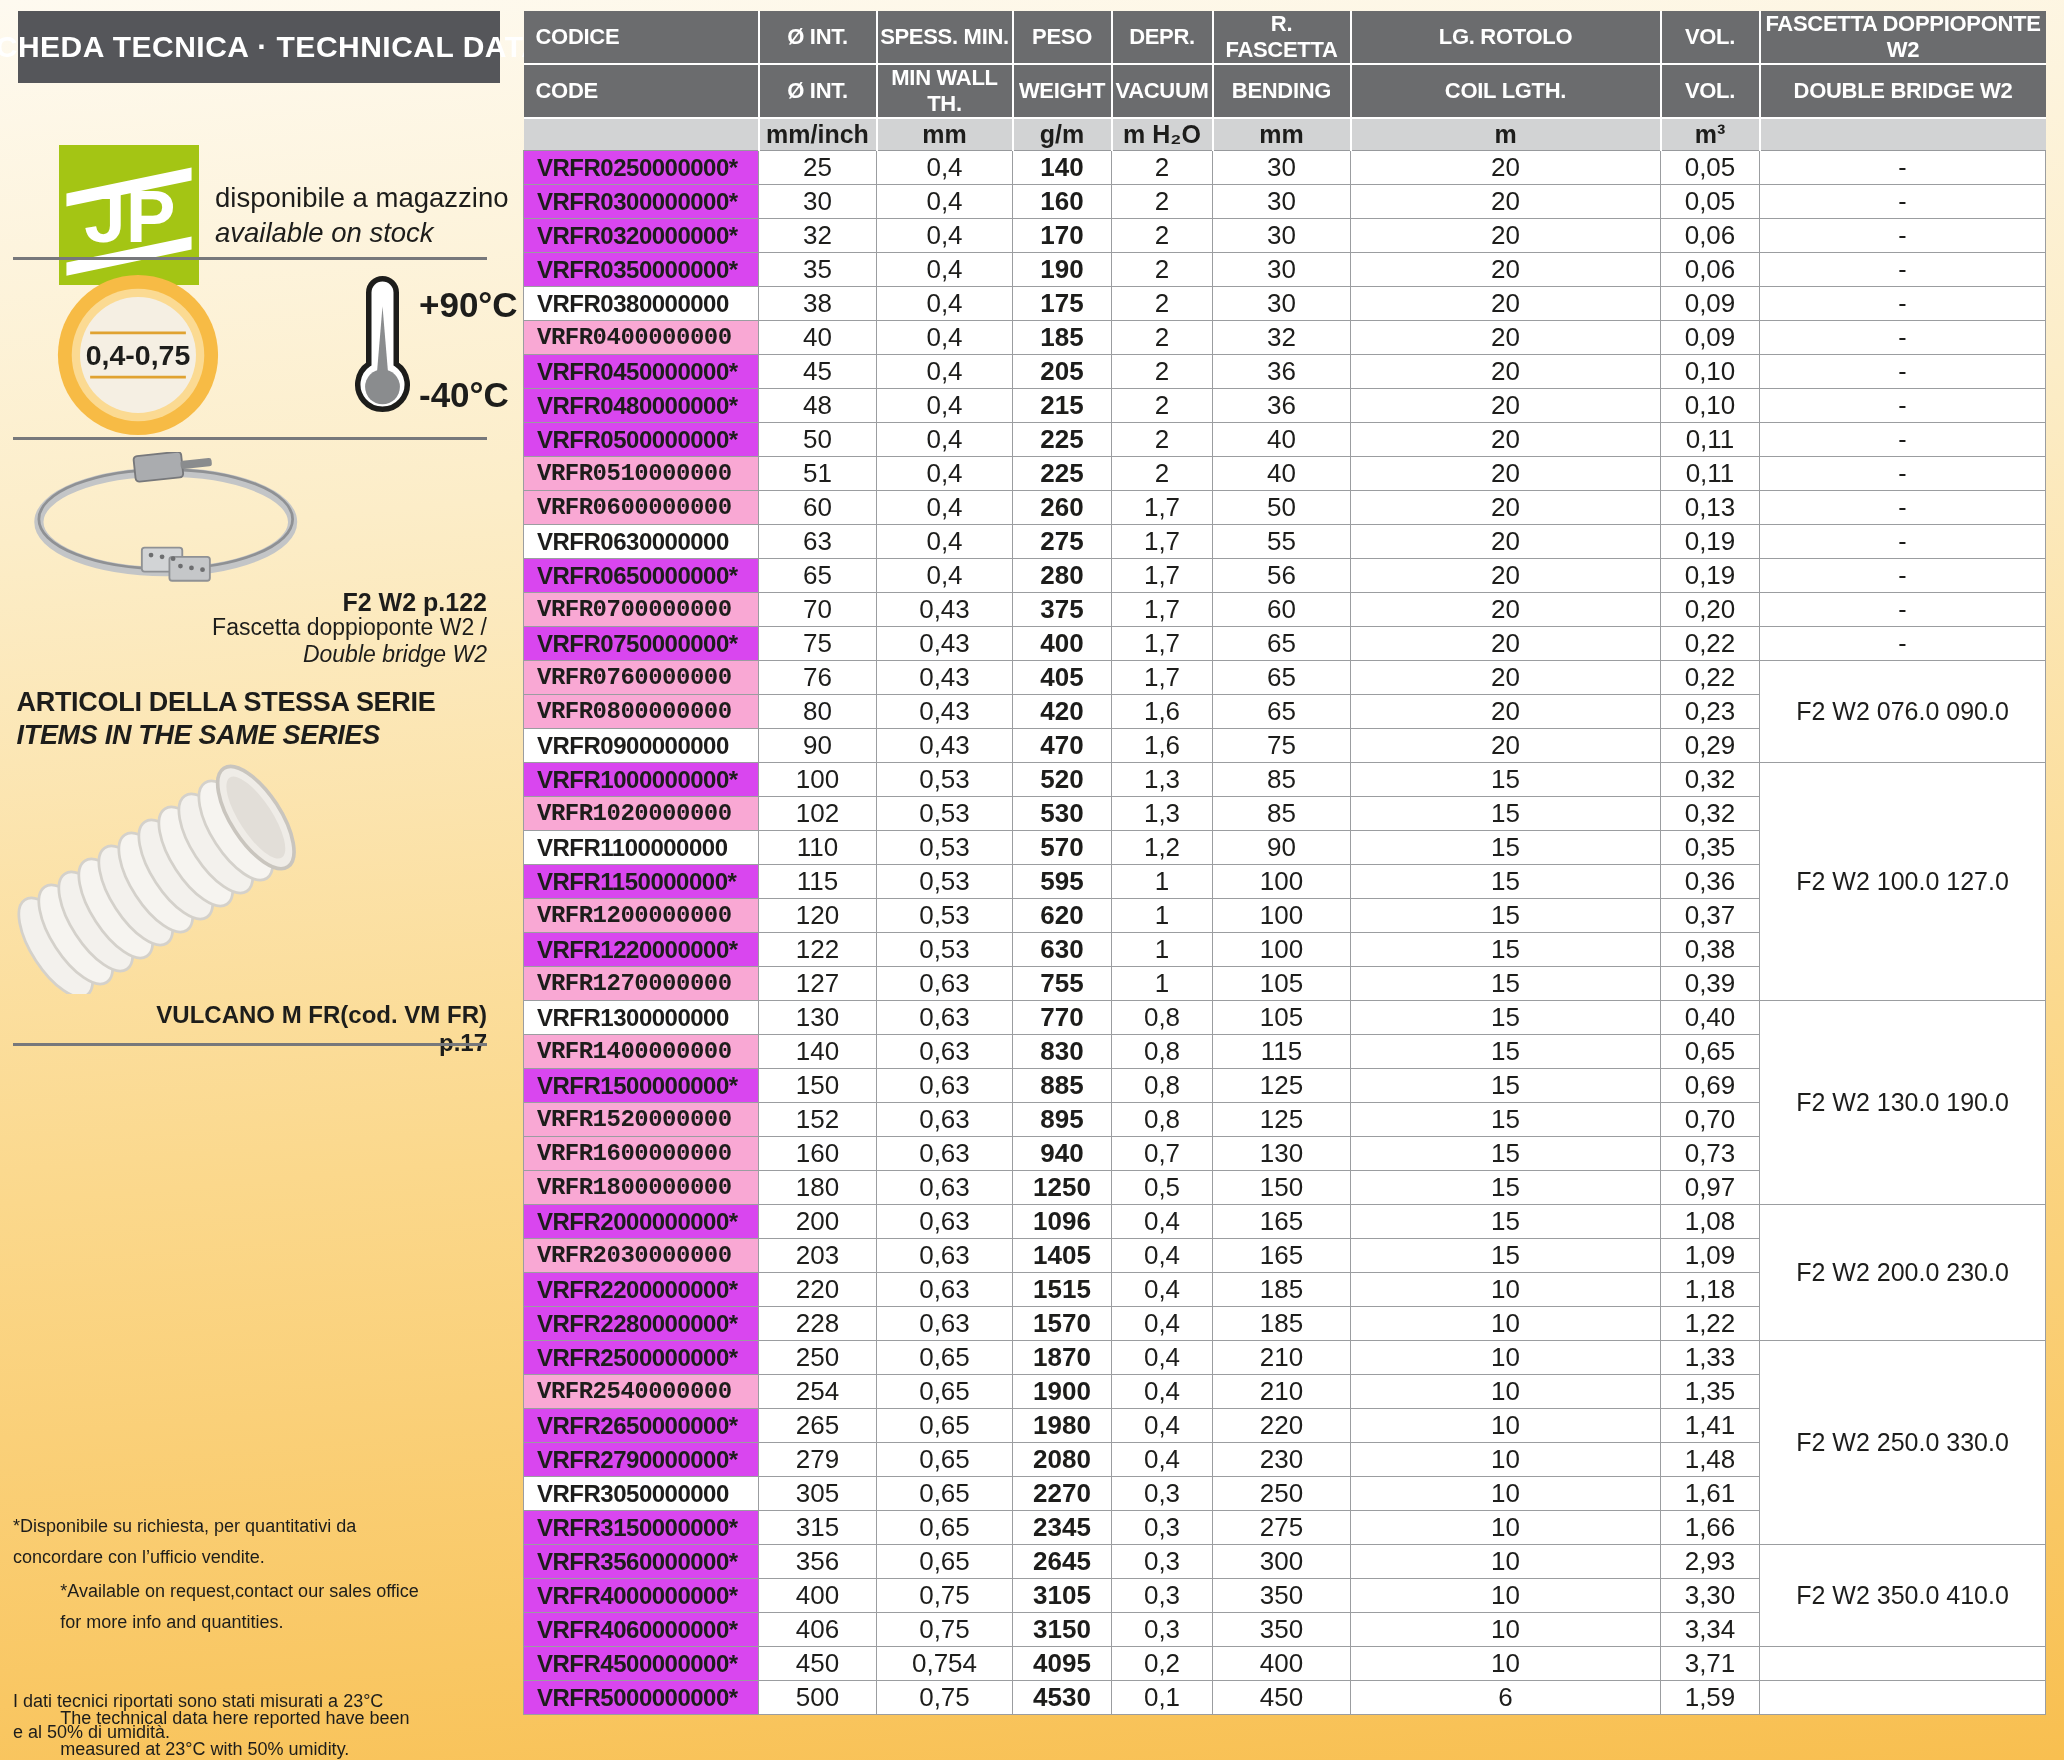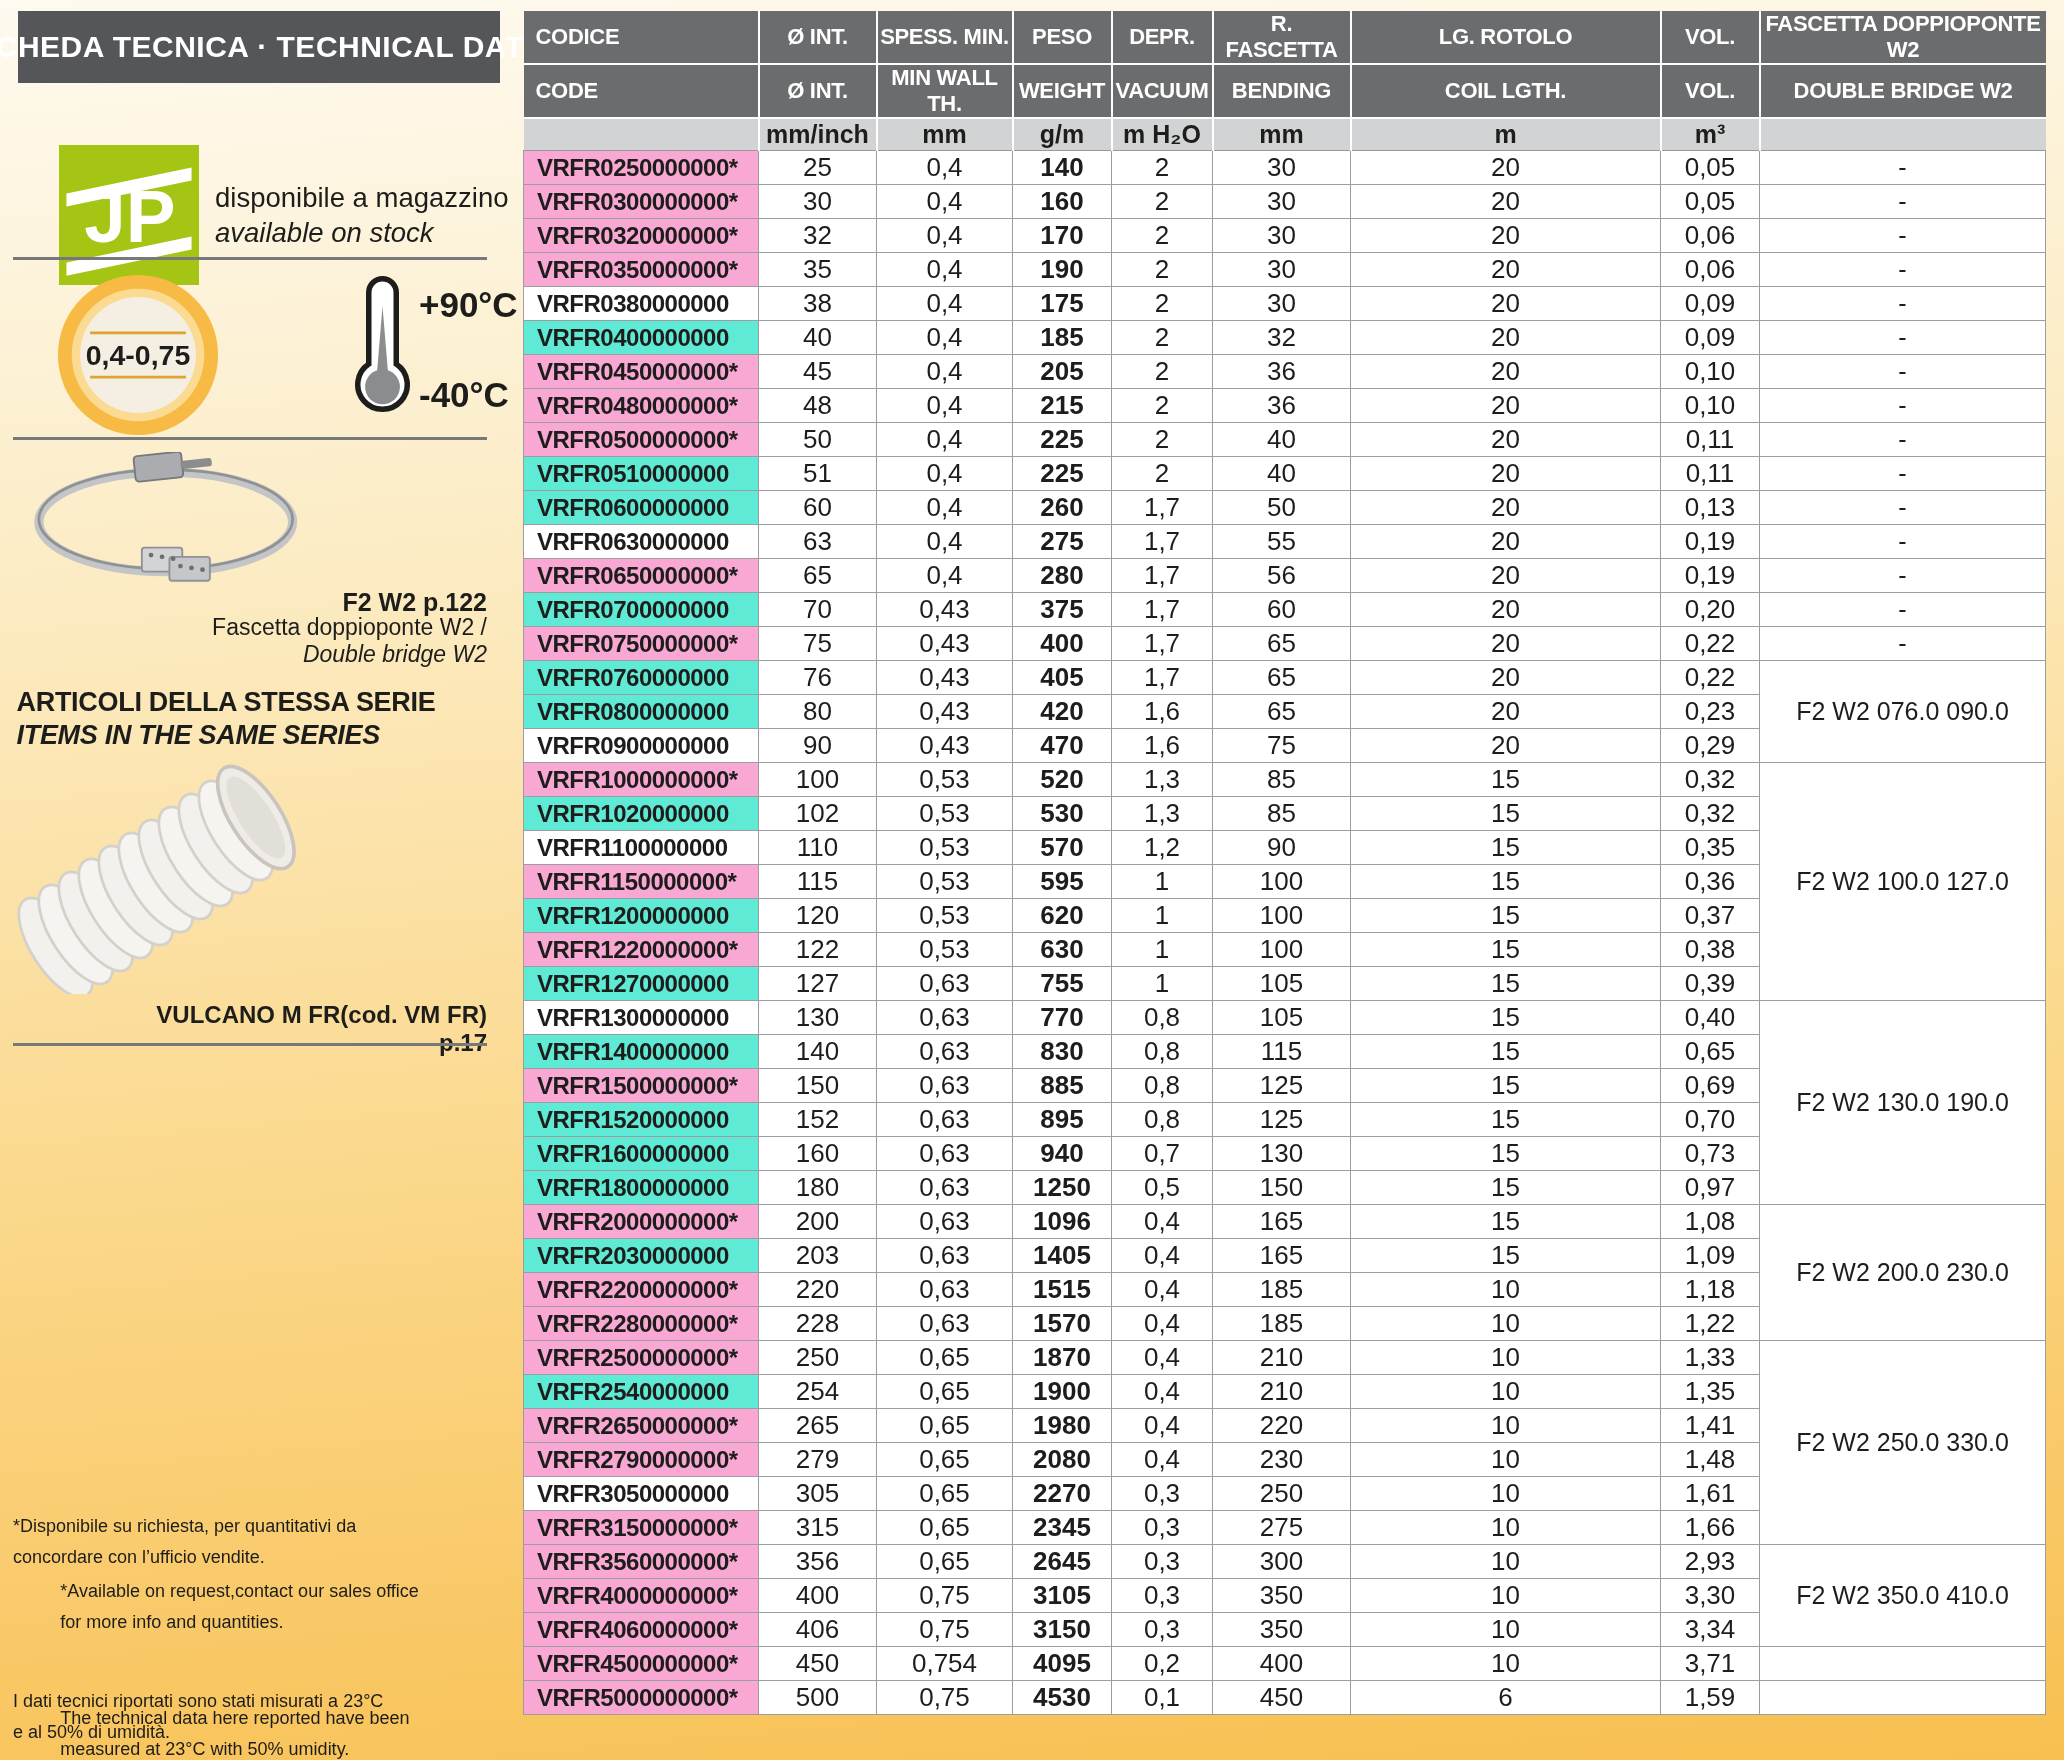--- a/index.html
+++ b/index.html
@@ -58,22 +58,22 @@
     border-bottom:0.9px solid #97999c; padding:0;
   }
   .datasheet td.unit:last-child { border-right:none; }
   .datasheet tbody td {
     background:#fff; border:0.9px solid #9b9da0; font-size:26px;
     height:33px; text-align:center; padding:0; overflow:hidden; white-space:nowrap;
   }
   .datasheet tbody td.code {
     text-align:left; padding-left:13px; font-weight:bold; font-size:24px; letter-spacing:-0.5px;
   }
-  .datasheet tbody td.code.peach { background:#f9a8d4; }
-  .datasheet tbody td.code.green { background:#5eead4; }
+  .datasheet tbody td.code.peach { background:#d946ef; }
+  .datasheet tbody td.code.green { background:#f9a8d4;font-family:Liberation Mono, monospace; }
   .datasheet tbody td.bold { font-weight:bold; }
   .datasheet tbody td.w2 { font-size:25px; }
 </style>
 </head>
 <body>
 
 <div class="titlebar">SCHEDA TECNICA · TECHNICAL DATA</div>
 
 <div class="jp-logo">
   <svg viewBox="0 0 150 150" width="140" height="140">

